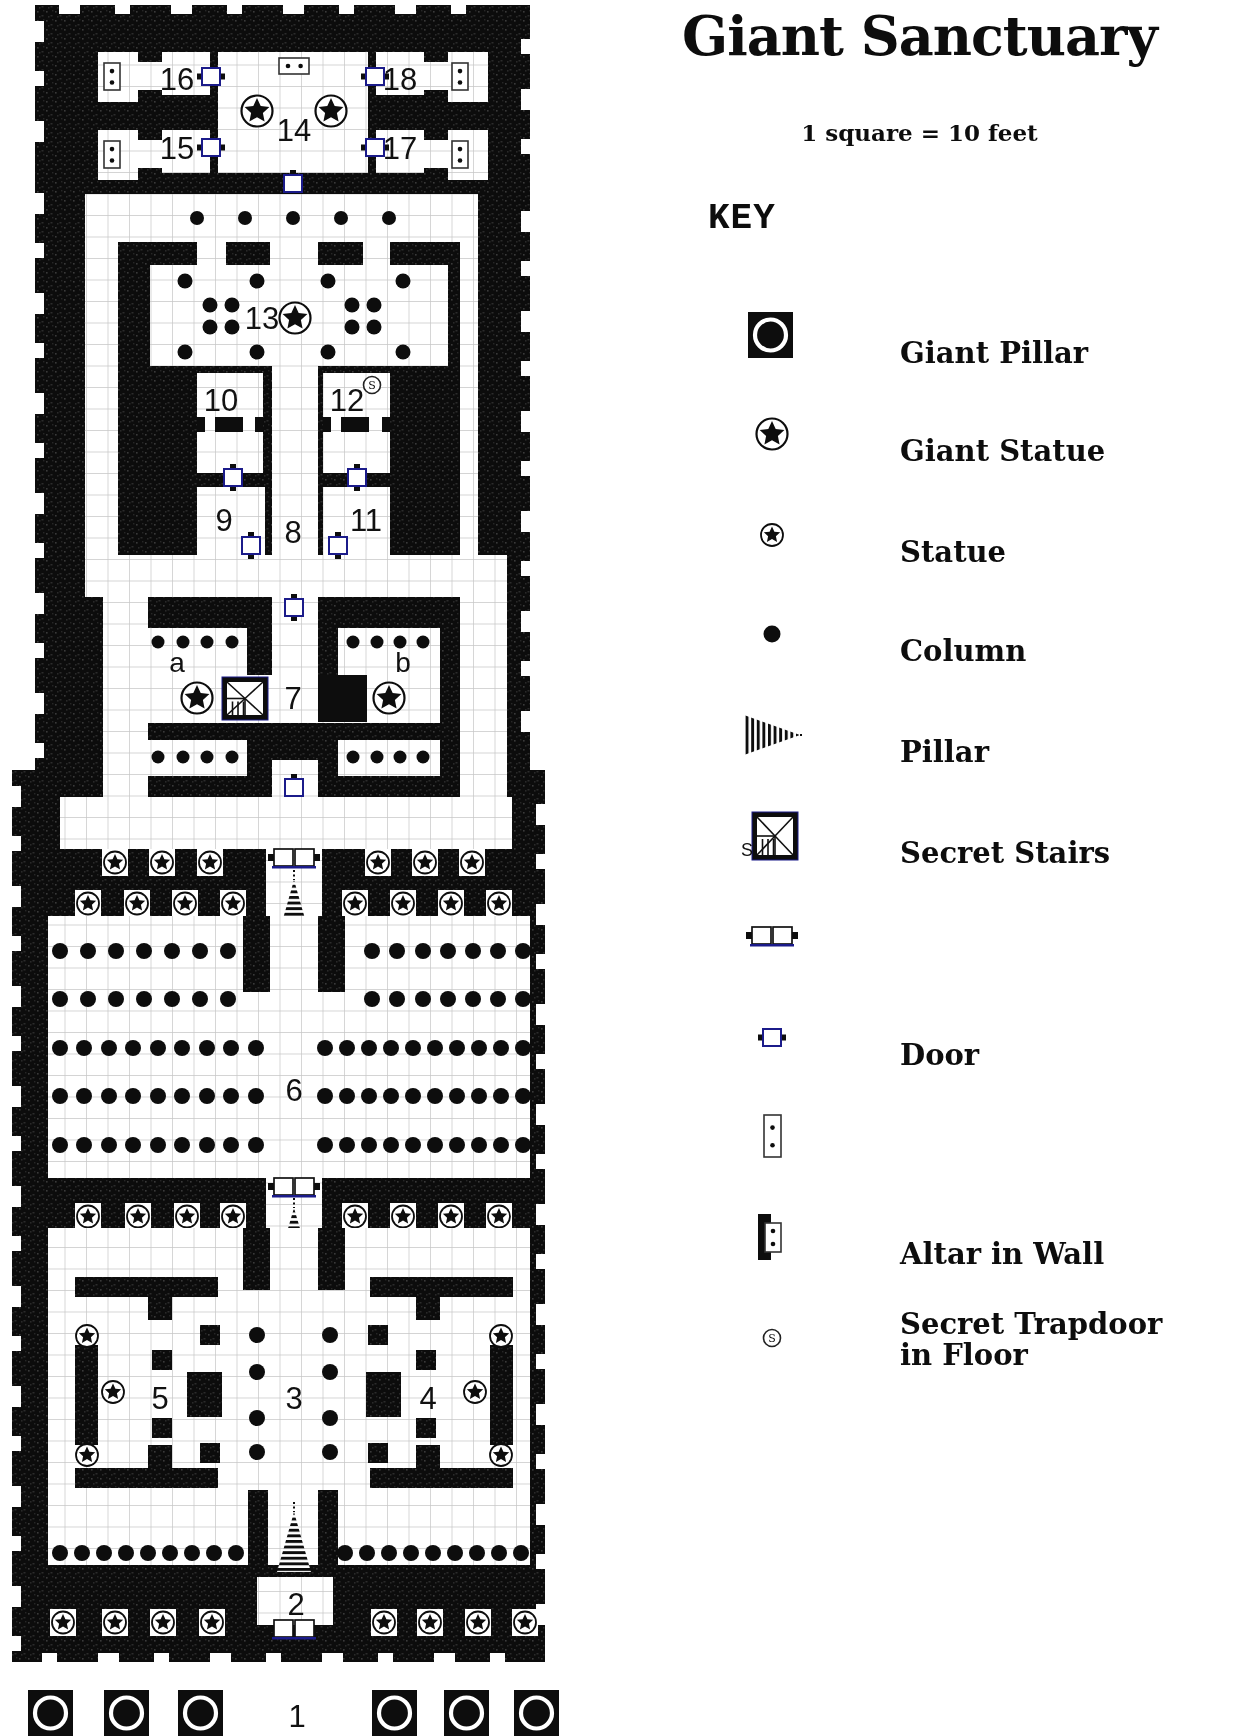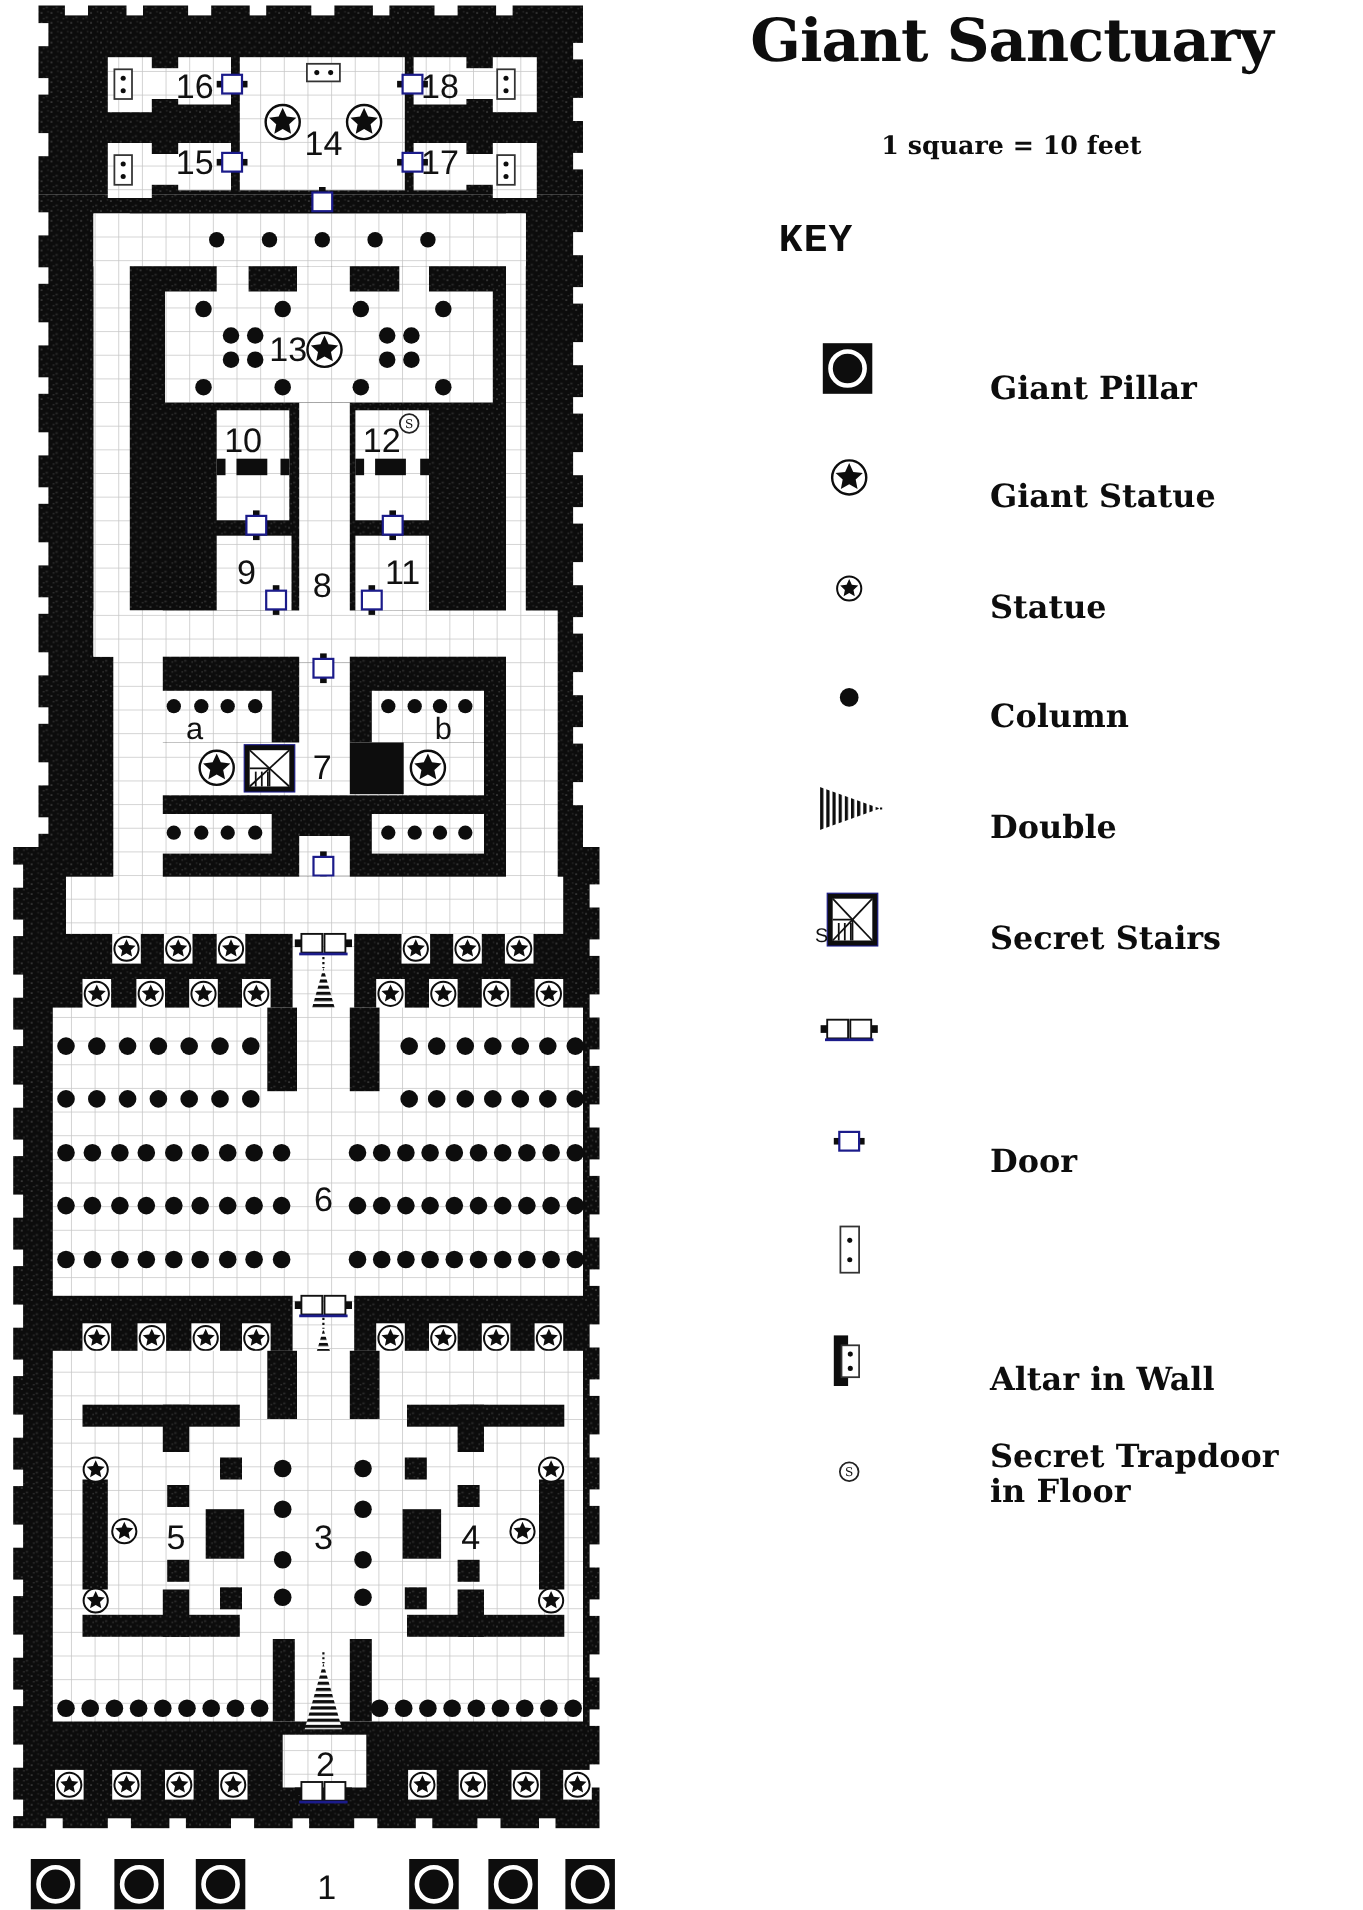--- a/index.html
+++ b/index.html
@@ -948,21 +948,21 @@
         </svg>
         <div class="key-label">Column</div>
       </div>
       <div class="key-row" style="top: 691px;">
         <svg class="key-ic" viewBox="0 0 64 60">
           <g>
             <polygon points="4,8 4,48 60,28" fill="url(#stV)"></polygon>
             <line x1="60" y1="28" x2="72" y2="28" stroke="#0d0d0d" stroke-width="2" stroke-dasharray="2,2.5"></line>
           </g>
         </svg>
-        <div class="key-label">Double</div>
+        <div class="key-label">Pillar</div>
       </div>
       <div class="key-row" style="top: 792px;">
         <svg class="key-ic" viewBox="0 0 64 60">
           <g>
             <rect x="12" y="4" width="46" height="48" fill="#0d0d0d" stroke="#1b1b8a" stroke-width="1"></rect>
             <rect x="17" y="9" width="36" height="38" fill="#fff"></rect>
             <line x1="17" y1="9" x2="35" y2="28" stroke="#111" stroke-width="1.6"></line>
             <line x1="53" y1="9" x2="35" y2="28" stroke="#111" stroke-width="1.6"></line>
             <line x1="53" y1="47" x2="35" y2="28" stroke="#111" stroke-width="1.6"></line>
             <line x1="17" y1="47" x2="35" y2="28" stroke="#111" stroke-width="1.6"></line>

